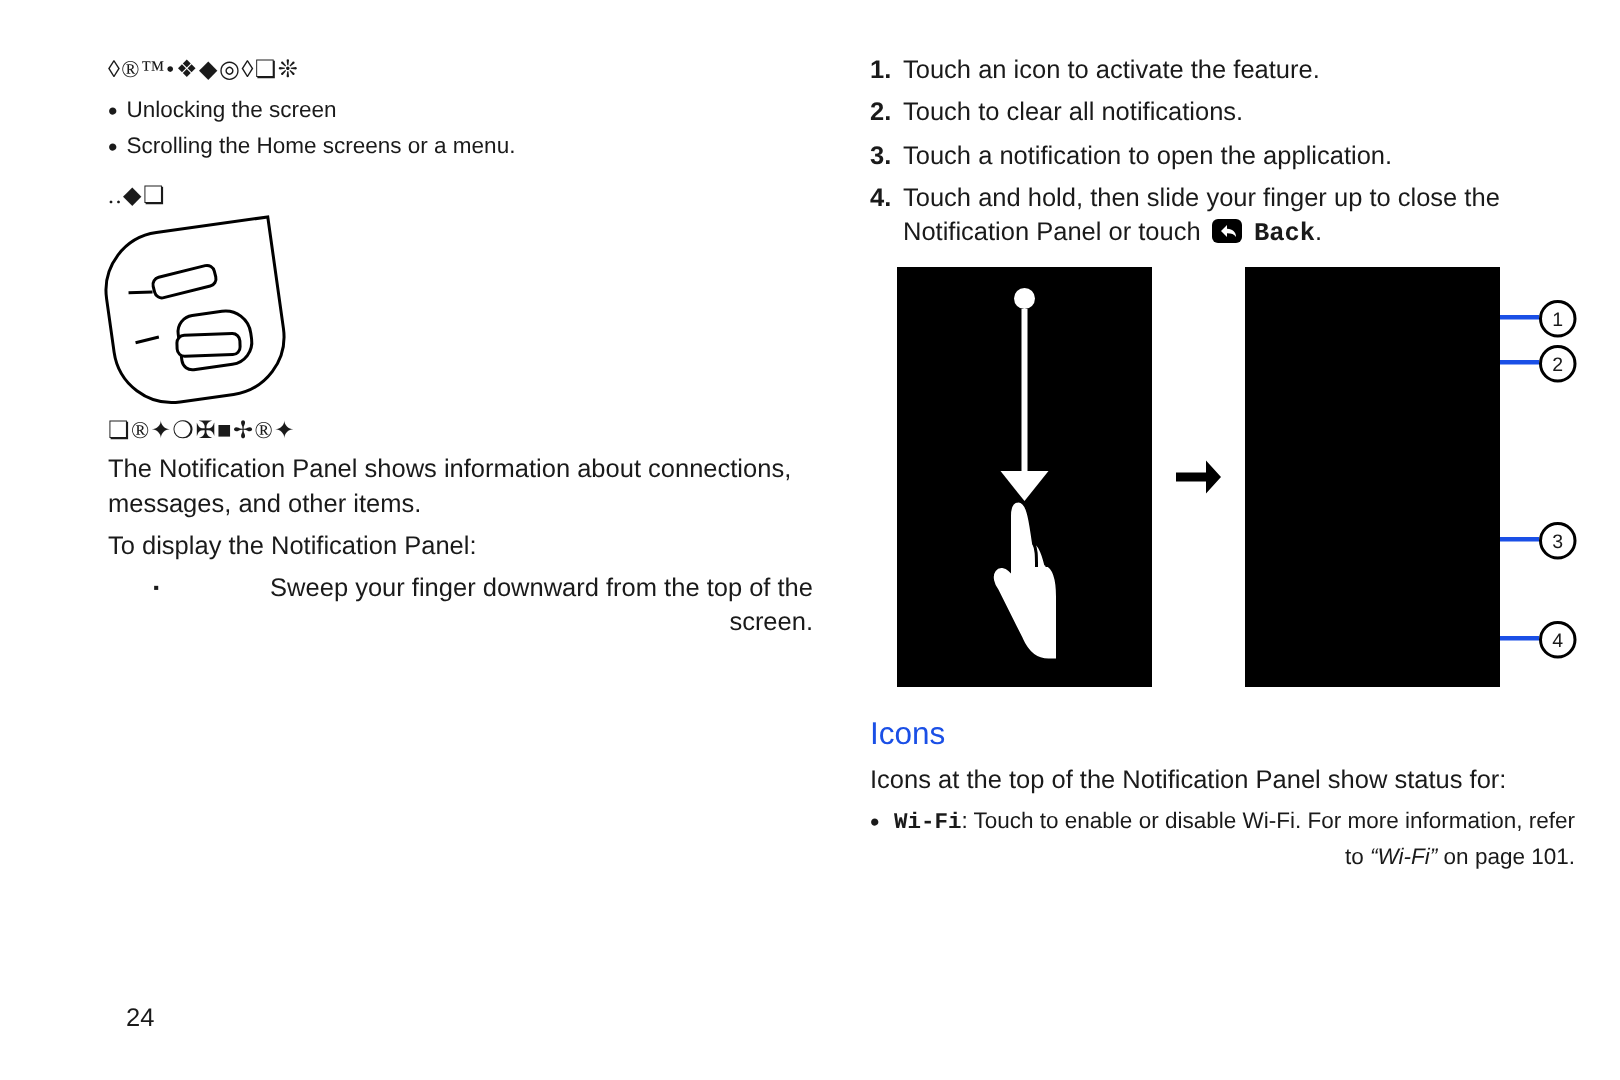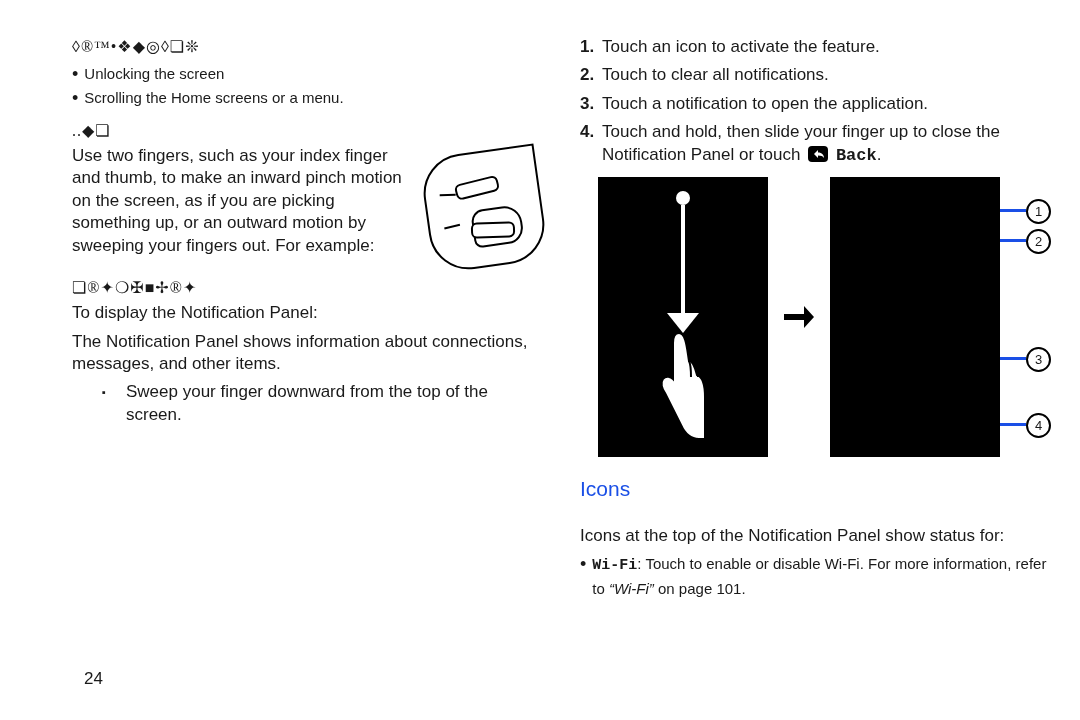--- a/index.html
+++ b/index.html
@@ -30,21 +30,21 @@
   }
   .col-left { max-width: 470px; }
   .col-right { max-width: 490px; }
   .small-head {
     font-family: "Times New Roman", serif;
     font-size: 16px;
     letter-spacing: 1px;
     margin-bottom: 6px;
   }
   p { margin: 0 0 6px 0; }
-  .bul-list { margin: 2px 0 8px 0; }
+  .bul-list { margin: 2px 0 8px 0; text-align: right; }
   .bul-item {
     display: flex;
     align-items: flex-start;
     font-size: 15px;
     line-height: 1.5;
   }
   .bul-item::before {
     content: "•";
     font-size: 18px;
     margin-right: 6px;
@@ -94,25 +94,26 @@
     position:absolute; border:2px solid #000; background:#fff;
     border-radius:6px;
   }
   .hand .f1{ left:0; top:10px; width:40px; height:12px; transform:rotate(-6deg);}
   .hand .f2{ left:10px; top:54px; width:40px; height:12px; transform:rotate(6deg);}
   .blue-head {
     color: #1a4fe6;
     font-family: Arial, Helvetica, sans-serif;
     font-weight: normal;
     font-size: 21px;
-    margin: 10px 0 22px 0;
+    margin: 10px 0 5px 0;
   }
   .indent-block {
     display:flex;
     margin: 2px 0 8px 0;
+    text-align: right;
   }
   .indent-block .sq::before{
     content:"\25AA"; 
     display:inline-block;
     width:34px;
     text-align:right;
     padding-right:20px;
     font-size:11px;
     vertical-align: top;
     line-height: 22px;
@@ -208,35 +209,34 @@
             <span>Unlocking the screen</span>
           </div>
         <div class="bul-item">
             <span>Scrolling the Home screens or a menu.</span>
           </div>
       </div>
 
       <div class="small-head2">..◆❏</div>
 
       <div class="pinch-wrap">
-        <p class="pinch-text">Use two fingers, such as your index finger and thumb, to make an inward pinch motion on the screen, as if you are picking something up, or an outward motion by sweeping your fingers out. For example:</p>
         <div class="pinch-img">
           <div class="hand">
             <div class="fing f1"></div>
             <div class="palm"></div>
             <div class="fing f2"></div>
           </div>
         </div>
       </div>
 
 
       <div class="small-head2">❏®✦❍✠■✢®✦</div>
 
+      <p>The Notification Panel shows information about connections, messages, and other items.</p>
       <p>To display the Notification Panel:</p>
-      <p>The Notification Panel shows information about connections, messages, and other items.</p>
 
       <div class="indent-block">
         <span class="sq"></span>
         <span>Sweep your finger downward from the top of the screen.</span>
       </div>
 
     </div>
 
     <div class="col col-right">
 

